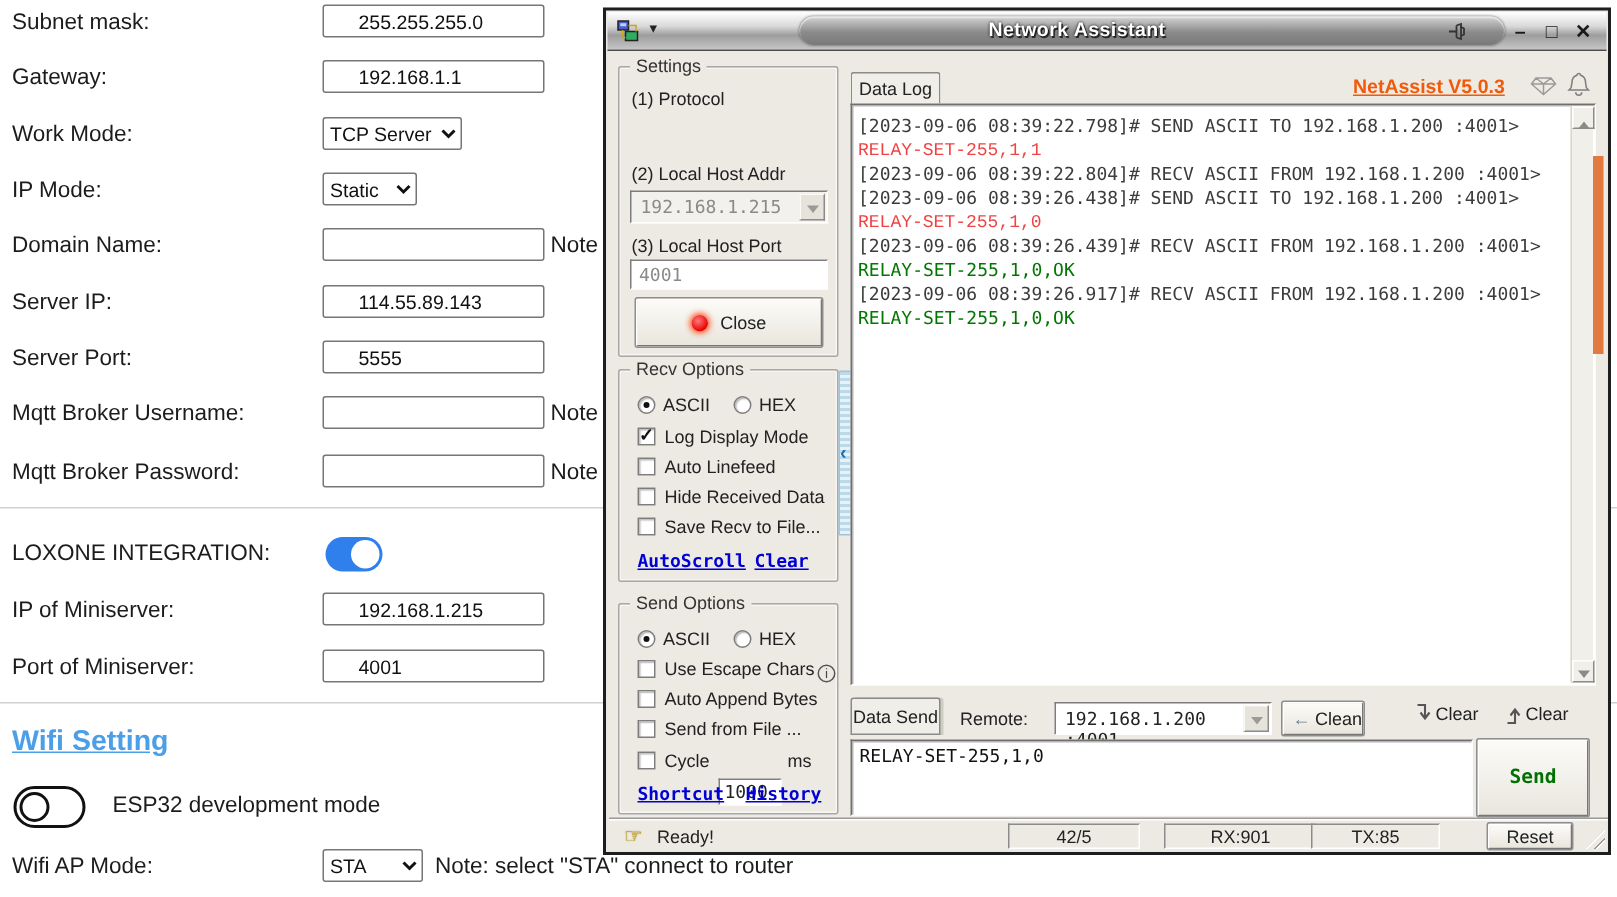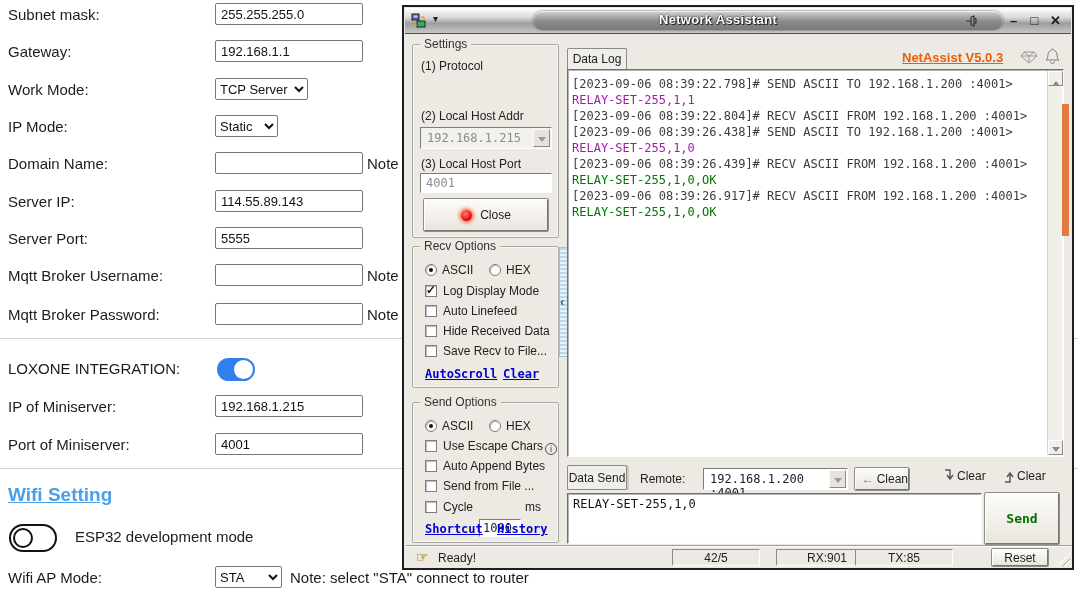--- a/index.html
+++ b/index.html
@@ -4,21 +4,21 @@
 <style>
   * { margin:0; padding:0; box-sizing:border-box; }
   html,body { width:1078px; height:598px; background:#fff; font-family:"Liberation Sans",sans-serif; overflow:hidden; }
   #app { position:relative; width:1078px; height:598px; background:#fff; }
 
   
   .hr { position:absolute; left:0; width:1078px; border-top:1px solid #d0d0d0; z-index:0; }
   #form { position:absolute; inset:0; z-index:1; }
   .frow { position:absolute; left:0; width:420px; }
   .flabel { position:absolute; left:8px; font-size:15px; color:#1c1c1c; white-space:nowrap; }
-  .ftext { position:absolute; left:215px; top:-3px; width:148px; height:22px; border:1px solid #767676; border-radius:2px; font-family:"Liberation Sans",sans-serif; font-size:13px; padding:1px 5px; color:#111; }
+  .ftext { position:absolute; left:215px; top:-3px; width:148px; height:22px; border:1px solid #767676; border-radius:2px; font-family:"Liberation Sans",sans-serif; font-size:13px; padding:1px 23px; color:#111; }
   .fsel { position:absolute; left:215px; top:-3px; height:22px; border:1px solid #767676; border-radius:2px; font-family:"Liberation Sans",sans-serif; font-size:13px; background:#fff; color:#111; }
   .fnote { position:absolute; left:367px; font-size:15px; color:#1c1c1c; white-space:nowrap; }
   .toggle-on { position:absolute; left:217px; top:-2px; width:38px; height:23px; border-radius:12px; background:#2f80ed; }
   .toggle-on .knob { position:absolute; right:2px; top:2px; width:19px; height:19px; border-radius:50%; background:#fff; }
   .toggle-off { position:absolute; left:9px; top:0; width:48px; height:28px; border-radius:15px; background:#fff; border:2px solid #111; }
   .toggle-off .knob { position:absolute; left:2px; top:2px; width:20px; height:20px; border-radius:50%; background:#fff; border:2px solid #111; }
   .wifi-head { position:absolute; left:8px; font-size:19px; font-weight:bold; color:#4a9fe8; text-decoration:underline; cursor:pointer; }
   .esp-label { position:absolute; left:75px; top:4px; font-size:15px; color:#1c1c1c; }
 
   
@@ -59,21 +59,21 @@
   #splitter { position:absolute; left:153px; top:212px; width:9px; height:110px; background:repeating-linear-gradient(#bcd9ea 0 2px,#e6f2f8 2px 4px); border:1px solid #9fc4d8; }
   #splitter .chv { position:absolute; left:0px; top:46px; color:#1b6fb5; font-size:13px; font-weight:bold; }
 
   #tab-datalog { position:absolute; left:161px; top:13px; width:60px; height:21px; background:#f0eee8; border:1px solid #8a8a8a; border-bottom:none; border-radius:2px 2px 0 0; text-align:center; padding-top:3px; font-size:12px; }
   #brand { position:absolute; left:496px; top:15px; font-size:13px; font-weight:bold; color:#f05a0a; text-decoration:underline; cursor:pointer; }
   #brand-diamond { position:absolute; left:614px; top:12px; width:18px; height:18px; }
   #brand-bell { position:absolute; left:638px; top:12px; width:17px; height:18px; }
 
   #logpanel { position:absolute; left:161px; top:34px; width:497px; height:388px; background:#fff; border:1px solid; border-color:#6f6f6f #fdfdfd #fdfdfd #6f6f6f; box-shadow:inset 1px 1px 0 #b5b5b5; }
   #logbody { position:absolute; left:4px; top:6px; right:18px; font-family:"DejaVu Sans Mono",monospace; font-size:12px; line-height:16px; white-space:nowrap; }
-  .lt { color:#3c3c3c; } .lb { color:#a21caf; } .lg { color:#007700; }
+  .lt { color:#3c3c3c; } .lb { color:#ef4444;font-family:Liberation Mono, monospace; } .lg { color:#007700; }
   #logscroll { position:absolute; right:1px; top:1px; width:15px; bottom:1px; background:#f1efe9; border-left:1px solid #d9d6cc; }
   .sarr { position:absolute; left:0; width:15px; height:15px; background:#f1efe9; border:1px solid; border-color:#fff #8b8b8b #8b8b8b #fff; }
   .sarr.up { top:0; } .sarr.dn { bottom:0; }
   .sarr.up::after { content:""; position:absolute; left:3px; top:5px; border:4px solid transparent; border-bottom:5px solid #8a8a8a; }
   .sarr.dn::after { content:""; position:absolute; left:3px; top:6px; border:4px solid transparent; border-top:5px solid #8a8a8a; }
 
   #tab-datasend { position:absolute; left:161px; top:430px; width:60px; height:25px; background:#f0eee8; border:1px solid #8a8a8a; border-radius:2px 2px 0 0; text-align:center; padding-top:5px; font-size:12px; box-shadow:2px 0 0 #cfccc2; }
   #remote-label { position:absolute; left:234px; top:437px; font-size:12px; }
   #remote-combo { left:297px; top:433px; width:145px; }
   #remote-combo .val { color:#222; }
@@ -299,21 +299,21 @@
           </svg><span>Clear</span>
     </span>
     <div id="sendbox">RELAY-SET-255,1,0</div>
     <div class="wbtn" id="btn-send">Send</div>
 
     <div id="statusline"></div>
     <span id="ready-icon">☞</span>
     <span id="ready-text">Ready!</span>
     <div class="spanel" style="left:266px;width:88px">42/5</div>
     <div class="spanel" style="left:370px;width:102px">RX:901</div>
-    <div class="spanel" style="left:449px;width:98px">TX:85</div>
+    <div class="spanel" style="left:468px;width:86px">TX:85</div>
     <div class="wbtn" id="btn-reset">Reset</div>
     <div id="grip"></div>
   </div>
 </div>
 
 <div id="orangebar"></div>
 
 </div>
 
 </body></html>

